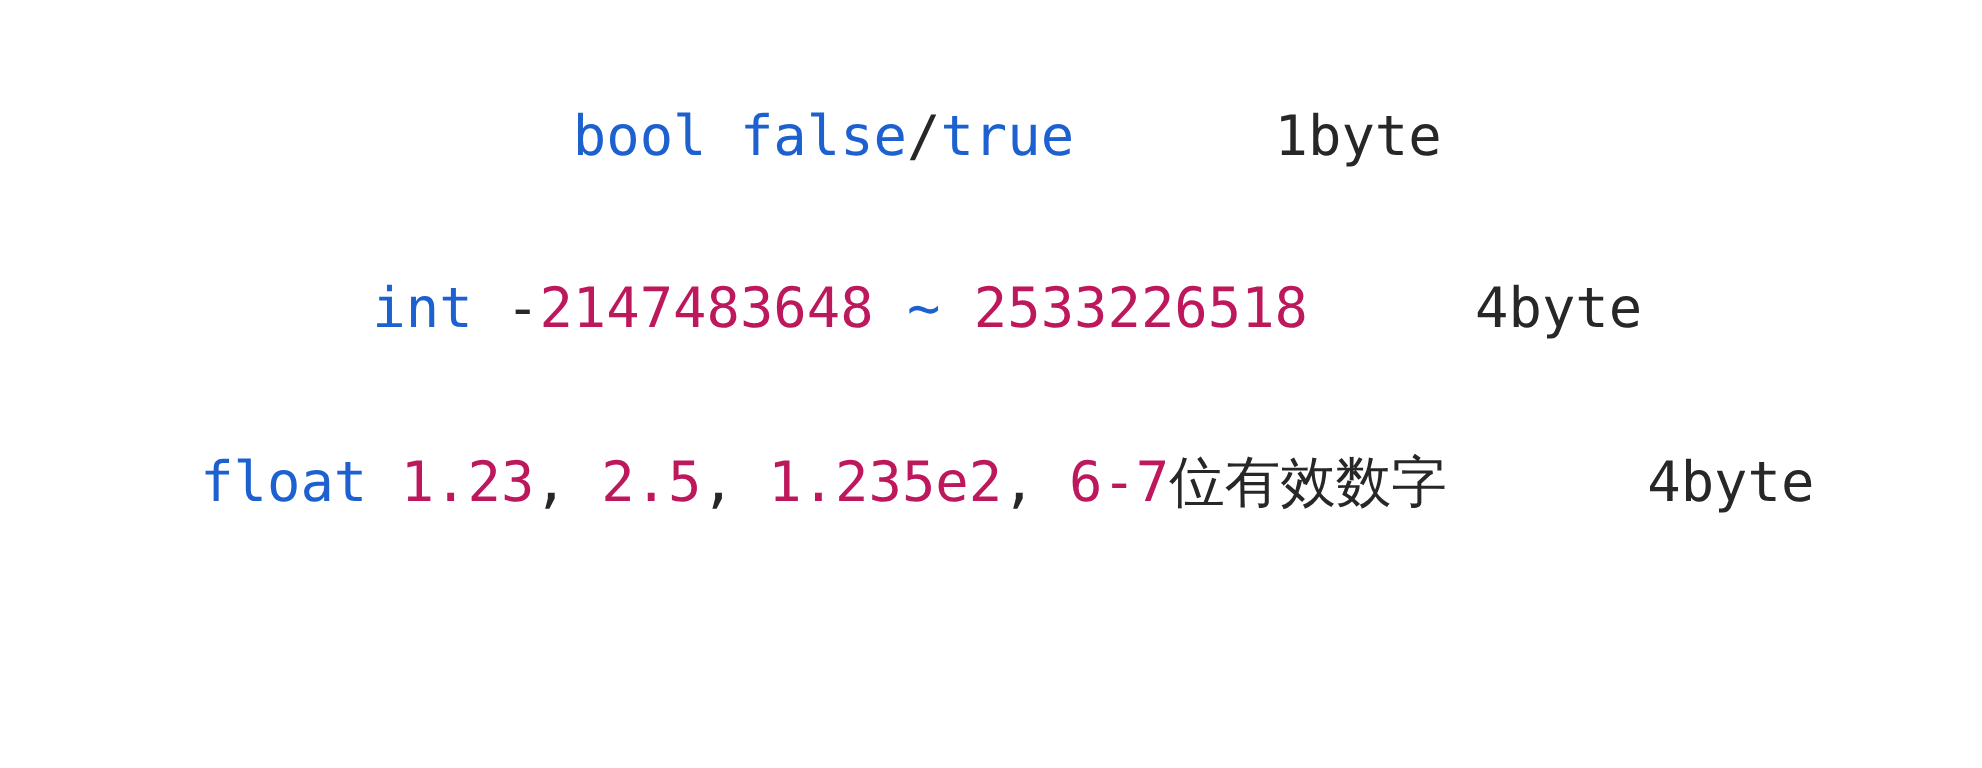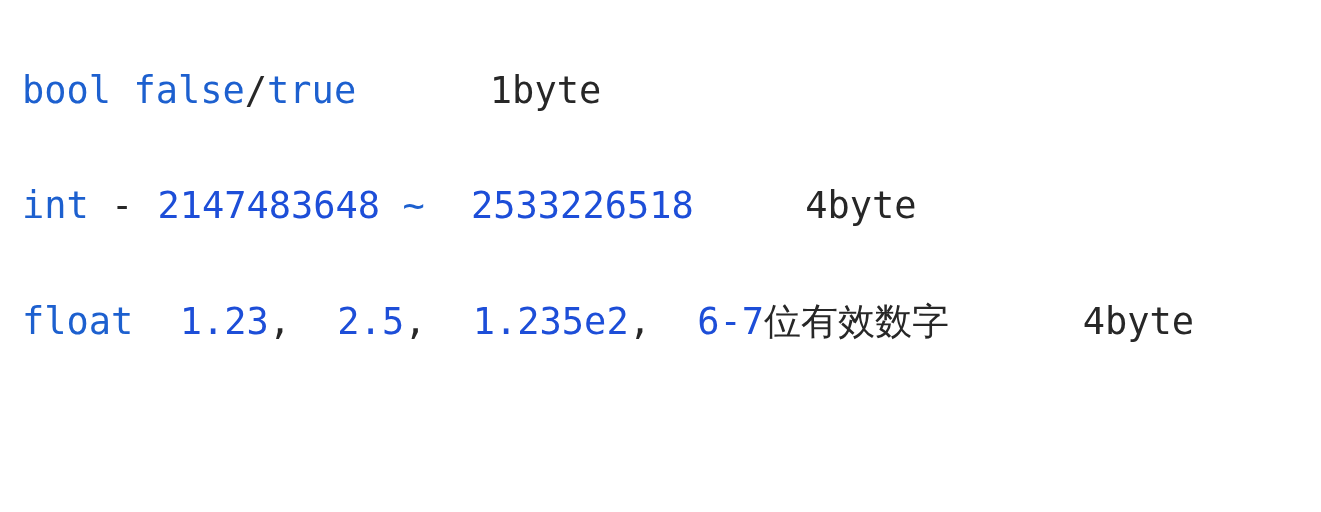--- a/index.html
+++ b/index.html
@@ -13,26 +13,27 @@
   .code-block {
     font-family: "Menlo", "Consolas", "DejaVu Sans Mono", monospace;
     font-size: 37px;
     line-height: 1.56;
     white-space: pre;
     padding: 4px 0 0 22px;
     color: #272727;
   }
   .code-line {
     display: block;
+    text-align: center;
   }
   .kw-type   { color: #1d60cf; }   
   .kw-bool   { color: #1d60cf; }   
   .kw-char   { color: #a08a2a; }   
   .kw-tilde  { color: #1d60cf; }
-  .num-green { color: #1d4ed8; margin-left: 24px; }
+  .num-green { color: #be185d; }
   .plain     { color: #272727; }
 </style>
 </head>
 <body>
 
 <div class="code-block">
 <span class="code-line"><span class="kw-type">bool</span> <span class="kw-bool">false</span><span class="plain">/</span><span class="kw-bool">true</span><span class="plain">      </span><span class="plain">1byte</span></span>
 <span class="code-line"><span class="kw-type">int</span><span class="plain"> </span><span class="plain">-</span><span class="num-green">2147483648</span><span class="plain"> </span><span class="kw-tilde">~</span><span class="plain"> </span><span class="num-green">2533226518</span><span class="plain">     </span><span class="plain">4byte</span></span>
 <span class="code-line"><span class="kw-type">float</span><span class="plain"> </span><span class="num-green">1.23</span><span class="plain">, </span><span class="num-green">2.5</span><span class="plain">, </span><span class="num-green">1.235e2</span><span class="plain">, </span><span class="num-green">6-7</span><span class="plain">位有效数字</span><span class="plain">      </span><span class="plain">4byte</span></span>
 

